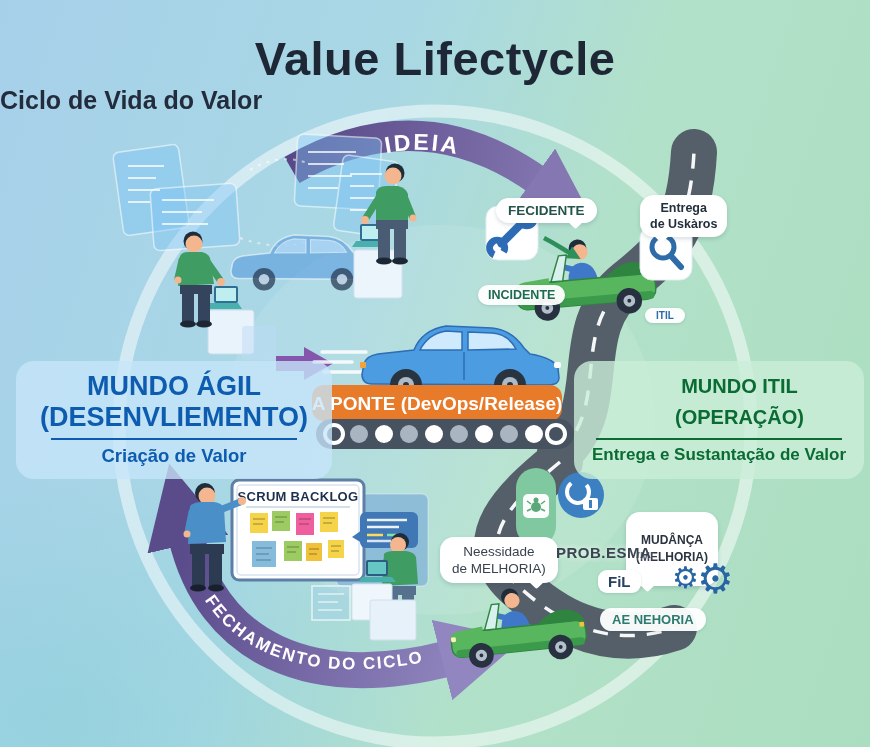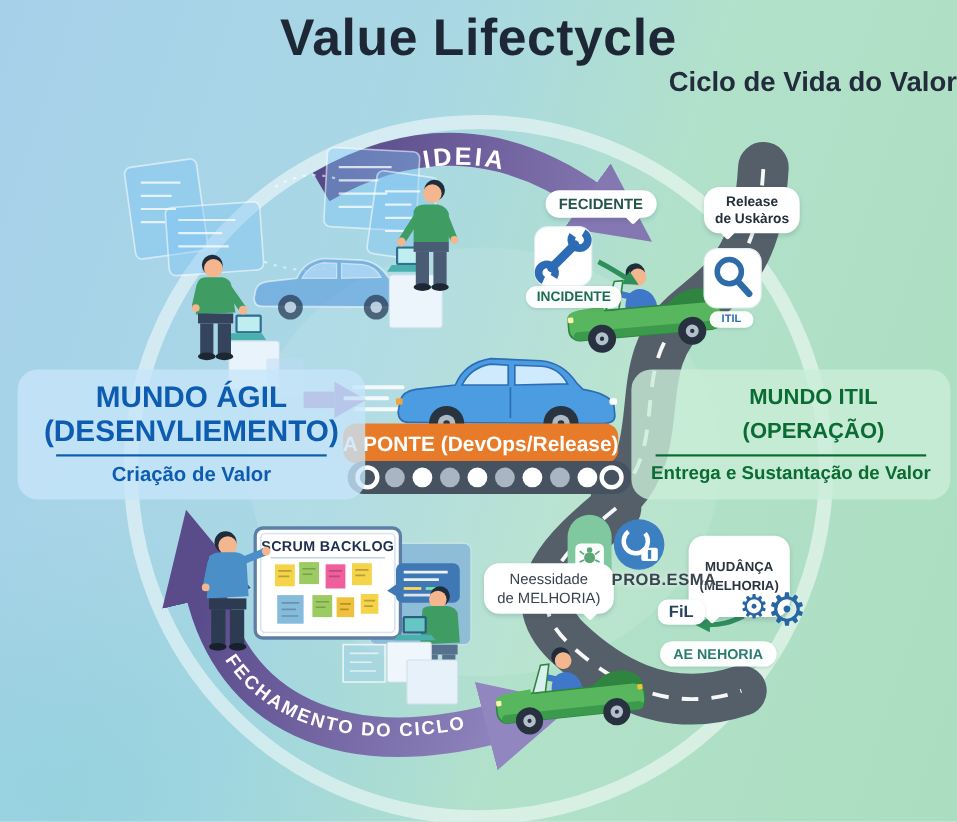--- a/index.html
+++ b/index.html
@@ -3,24 +3,24 @@
 <meta charset="utf-8">
 <style>
   html,body{margin:0;padding:0;background:#dfe9ef;}
   .stage{
     position:relative;width:870px;height:747px;overflow:hidden;
     font-family:"Liberation Sans",sans-serif;
     background:
       radial-gradient(620px 420px at 6% 96%, rgba(110,200,205,.30), transparent 60%),
       linear-gradient(108deg,#a6d0ea 0%,#a9d8e4 38%,#b2e1c9 62%,#abdec0 100%);
   }
-  .abs{position:absolute;}
+  .abs{position:absolute;margin-top:25px;}
   .scene{position:absolute;left:0;top:0;}
   .title{left:0;right:0;top:6px;text-align:center;font-size:47px;font-weight:800;color:#1e2736;letter-spacing:.5px;}
-  .subtitle{left:0;right:0;top:61px;text-align:right;font-size:25px;font-weight:800;color:#232c3c;}
+  .subtitle{left:0;right:12px;top:61px;text-align:left;font-size:25px;font-weight:800;color:#232c3c;}
   .panel{border-radius:18px;text-align:center;padding-top:10px;box-sizing:border-box;}
   .panel.agil{left:16px;top:336px;width:316px;height:118px;background:rgba(198,229,250,.78);}
   .panel.itil{left:574px;top:336px;width:290px;height:118px;background:rgba(203,238,216,.80);}
   .panel .h{font-weight:800;line-height:31px;}
   .panel.agil .h{font-size:27px;color:#0d5cb0;}
   .panel.itil .h{font-size:20px;color:#0a6b33;padding-left:41px;}
   .panel hr{border:none;border-top:2.5px solid currentColor;width:246px;margin:5px auto 5px;}
   .panel.agil hr{color:#0d5cb0;} .panel.itil hr{color:#0a6b33;}
   .panel .cap{font-weight:600;}
   .panel.agil .cap{font-size:18.5px;color:#0d5cb0;}
@@ -355,21 +355,21 @@
 
 <div class="abs panel itil">
   <div class="h">MUNDO ITIL</div>
   <div class="h">(OPERAÇÃO)</div>
   <hr>
   <div class="cap">Entrega e Sustantação de Valor</div>
 </div>
 
 <div class="abs bubble tail-r b-fecidente">FECIDENTE</div>
 <div class="abs bubble tail-l b-feedback">
-  <div>Release</div>
+  <div>Entrega</div>
   <div>de Uskàros</div>
 </div>
 <div class="abs pill p-incidente">INCIDENTE</div>
 <div class="abs pill p-itil">ITIL</div>
 
 <div class="abs bubble tail-r b-need">
   <div>Neessidade</div>
   <div>de MELHORIA)</div>
 </div>
 <div class="abs bubble tail-l b-change">

